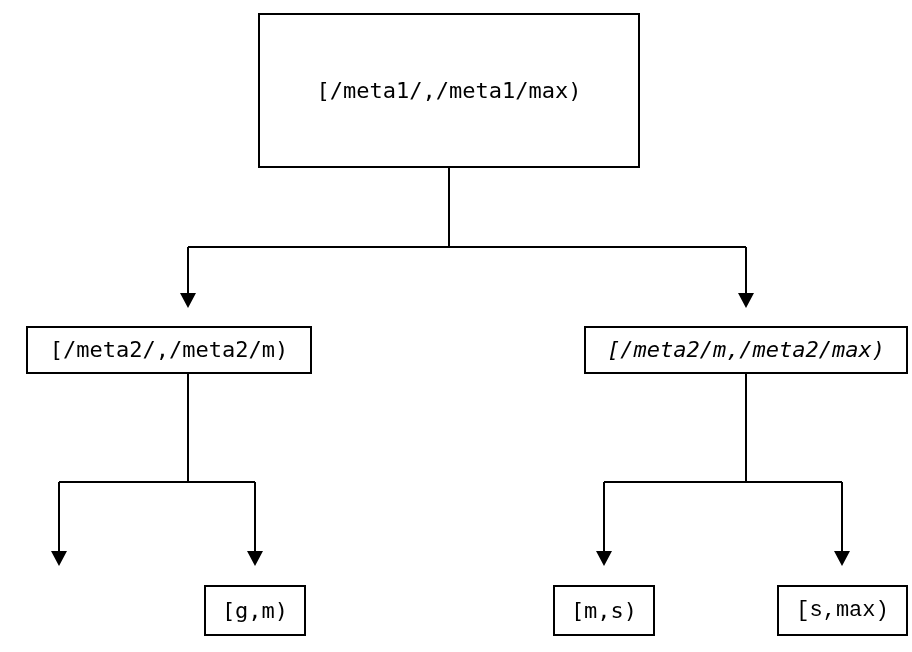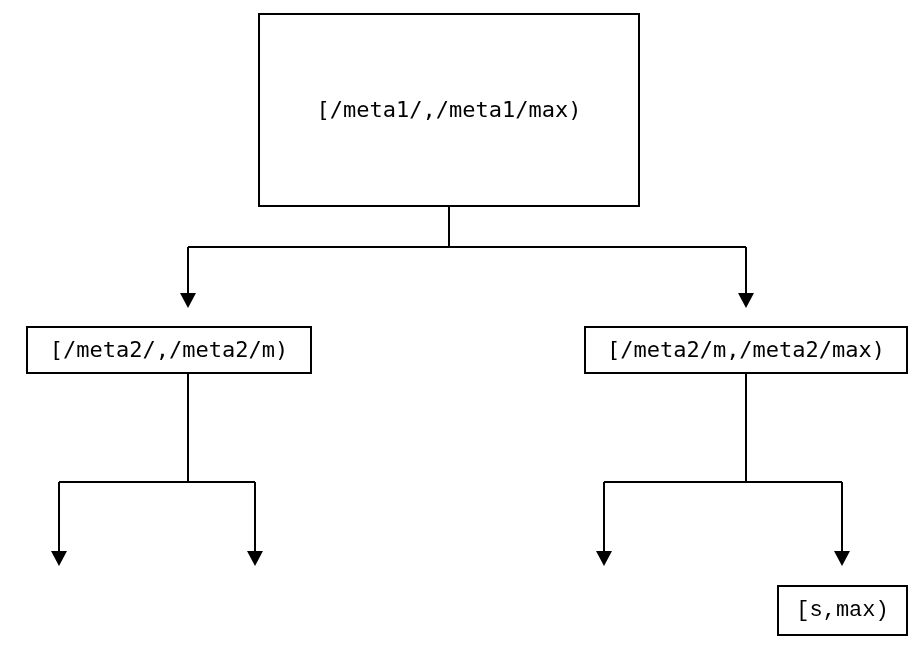--- a/index.html
+++ b/index.html
@@ -37,23 +37,23 @@
     box-sizing: border-box;
     border: 2px solid #000000;
     background: #ffffff;
     display: flex;
     align-items: center;
     justify-content: center;
     font-size: 22px;
     line-height: 1;
     white-space: nowrap;
   }
-  .node-root   { left: 258px; top: 13px;  width: 382px; height: 194px; }
+  .node-root   { left: 258px; top: 13px;  width: 382px; height: 155px; }
   .node-mid-l  { left: 26px;  top: 326px; width: 286px; height: 48px; }
-  .node-mid-r  { left: 584px; top: 326px; width: 324px; height: 48px; }
+  .node-mid-r  { left: 584px; top: 326px; width: 324px; height: 48px; font-style: italic; }
   .node-leaf-1 { left: 8px;   top: 585px; width: 102px; height: 51px; }
   .node-leaf-2 { left: 204px; top: 585px; width: 102px; height: 51px; }
   .node-leaf-3 { left: 553px; top: 585px; width: 102px; height: 51px; }
   .node-leaf-4 { left: 777px; top: 585px; width: 131px; height: 51px; font-family: Liberation Mono, monospace; }
 </style>
 </head>
 <body>
 
 <div class="canvas">
 
@@ -78,19 +78,25 @@
 
   <div class="node node-mid-l">
     <span>[/meta2/,/meta2/m)</span>
   </div>
 
   <div class="node node-mid-r">
     <span>[/meta2/m,/meta2/max)</span>
   </div>
 
 
+  <div class="node node-leaf-2">
+    <span>[g,m)</span>
+  </div>
 
+  <div class="node node-leaf-3">
+    <span>[m,s)</span>
+  </div>
 
   <div class="node node-leaf-4">
     <span>[s,max)</span>
   </div>
 
 </div>
 
 </body></html>

